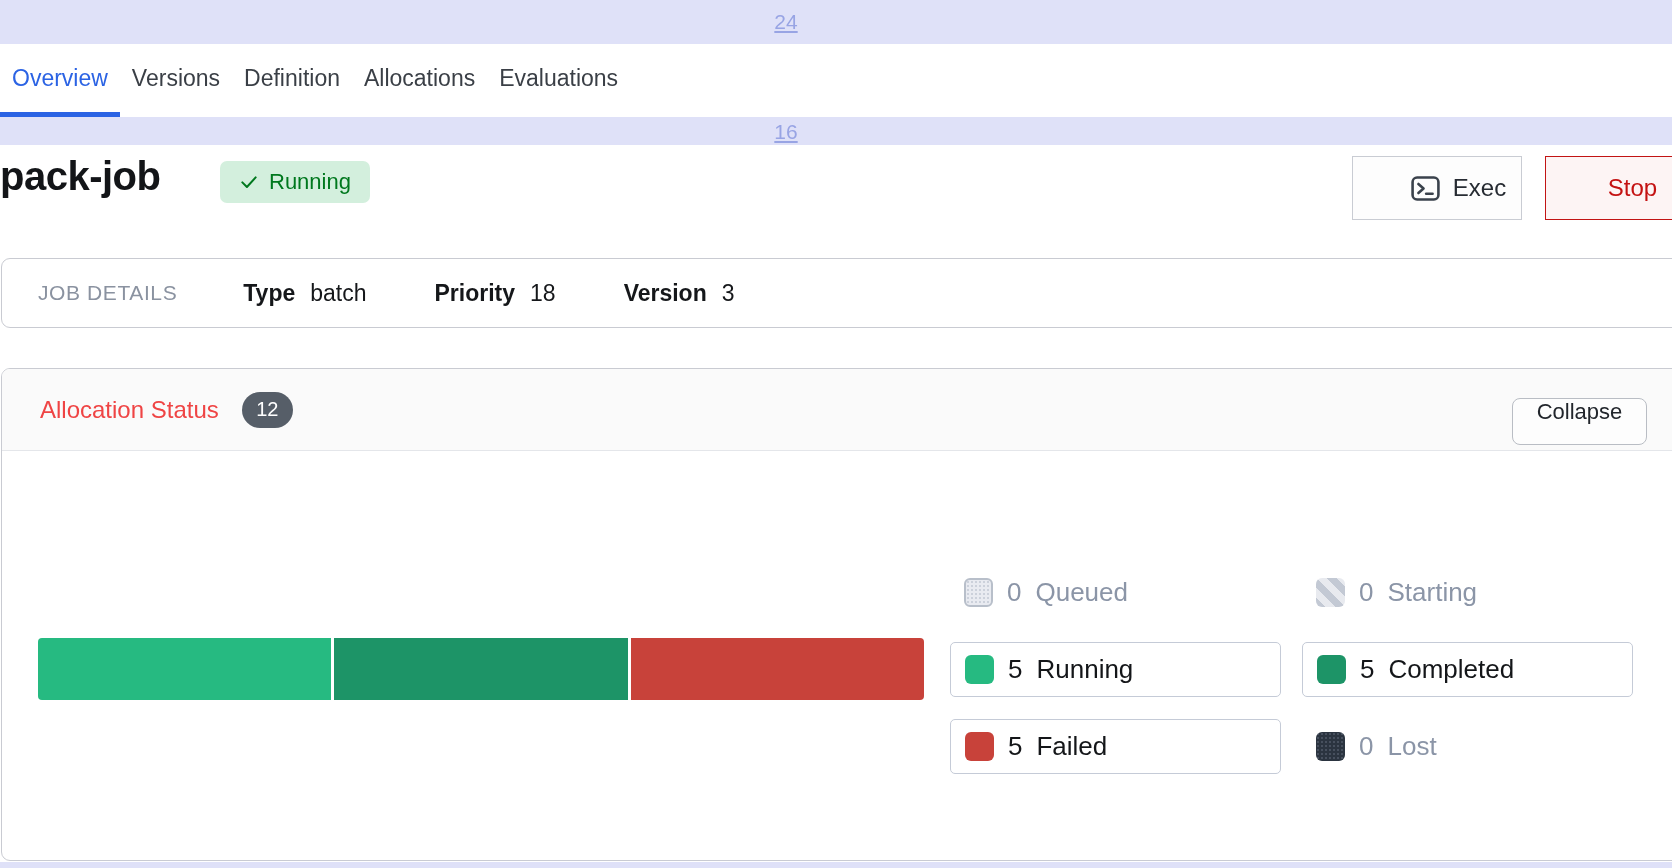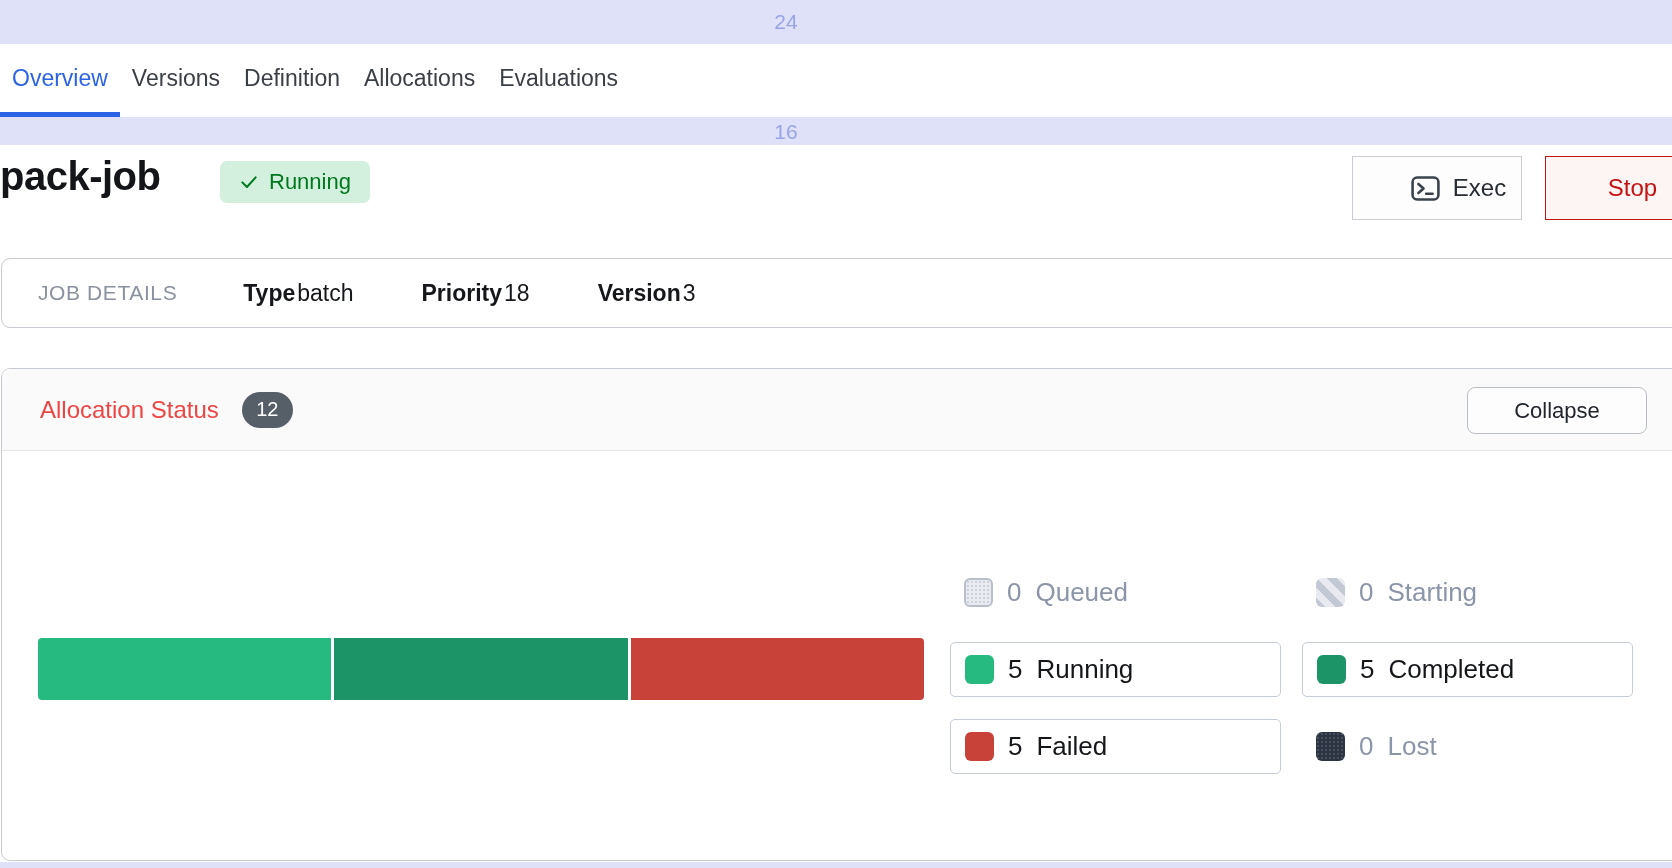--- a/index.html
+++ b/index.html
@@ -5,53 +5,53 @@
   * { margin:0; padding:0; box-sizing:border-box; }
   html,body { background:#fff; }
   body { font-family:"Liberation Sans", sans-serif; }
   #app { position:relative; width:1672px; height:868px; background:#fff; overflow:hidden; color:#1b1d21; }
 
   
   .indicator { position:absolute; left:0; width:1672px; background:#dfe1f8; }
   .indicator-top { top:0; height:44px; }
   .indicator-mid { top:117px; height:28px; }
   .indicator-bottom { top:862px; height:6px; }
-  .indicator-num { position:absolute; left:760px; width:52px; text-align:center; color:#98a4e4; font-size:21px; }
+  .indicator-num { position:absolute; left:760px; width:52px; text-align:center; color:#98a4e4; font-size:21px;text-decoration:underline; }
   .indicator-top .indicator-num { top:10px; }
   .indicator-mid .indicator-num { top:3px; }
 
   
   .tabs { position:absolute; top:44px; left:0; height:73px; width:1672px; display:flex; align-items:stretch; background:#fff; }
   .tab { display:flex; align-items:center; padding:0 12px; font-size:23px; color:#3a3f46; border-bottom:5px solid transparent; cursor:default; }
   .tab.active { color:#2b63e4; border-bottom-color:#2b63e4; }
 
   
   .page-title { position:absolute; top:154px; left:0; font-size:40px; font-weight:700; color:#131518; letter-spacing:-0.5px; }
   .status-badge { position:absolute; top:161px; left:220px; height:42px; display:inline-flex; align-items:center; gap:10px;
     padding:0 19px; background:#d3efdd; border-radius:7px; color:#00781e; font-size:22px; font-weight:500; }
   .btn { display:inline-flex; align-items:center; justify-content:center; gap:12px; border-radius:0; font-size:24px;padding-left:42px; }
   .btn-exec { position:absolute; top:156px; left:1352px; width:170px; height:64px; background:#fdfdfd; border:1.5px solid #c9ccd3; color:#272c33; }
   .btn-stop { position:absolute; top:156px; left:1545px; width:133px; height:64px; background:#fdf4f4; border:1.5px solid #c21414; color:#c41212; font-weight:500; }
 
   
   .job-details { position:absolute; top:258px; left:1px; right:-12px; height:70px; border:1.5px solid #c9cbd2; border-radius:9px;
     display:flex; align-items:center; padding-left:36px; background:#fff; }
   .jd-section { font-size:21px; color:#8a92a0; letter-spacing:0.6px; margin-right:66px; }
-  .jd-field { display:flex; align-items:baseline; gap:2px; margin-right:68px; font-size:23px; color:#15171a; }
+  .jd-field { display:flex; align-items:baseline; gap:15px; margin-right:68px; font-size:23px; color:#15171a; }
   .jd-label { font-weight:700; }
 
   
   .card { position:absolute; top:368px; left:1px; right:-12px; bottom:7px; border:1.5px solid #c9cbd2; border-radius:9px; background:#fff; }
   .card-header { position:relative; height:82px; background:#fafafa; border-bottom:1px solid #e4e6ea; border-radius:8px 8px 0 0;
     display:flex; align-items:center; padding-left:38px; }
   .card-title { font-size:24px; color:#ef4444; }
   .count-badge { margin-left:23px; min-width:51px; height:36px; padding:12px 12px; border-radius:18px; background:#565e68; color:#fff;
     font-size:20px; display:inline-flex; align-items:center; justify-content:center; }
-  .btn-collapse { position:absolute; top:18px; right:36px; width:180px; height:47px; background:#fdfdfd; border:1.5px solid #b9bdc4;
-    border-radius:8px; color:#22262c; font-size:22px; display:inline-flex; align-items:center; justify-content:center; }
+  .btn-collapse { position:absolute; top:29px; right:36px; width:135px; height:47px; background:#fdfdfd; border:1.5px solid #b9bdc4;
+    border-radius:8px; color:#22262c; font-size:22px; display:inline-flex; justify-content:center; }
 
   
   .statusbar { position:absolute; top:269px; left:36px; width:886px; height:62px; display:flex; gap:3px; }
   .seg { height:100%; }
   .seg:first-child { border-radius:4px 0 0 4px; }
   .seg:last-child { border-radius:0 4px 4px 0; }
 
   
   .legend { position:absolute; top:196px; left:948px; display:grid; grid-template-columns:331px 331px; column-gap:21px; row-gap:22px; }
   .legend-item { display:flex; align-items:center; height:55px; padding:0 14px; gap:14px; font-size:26px; color:#141619; border-radius:5px; }

